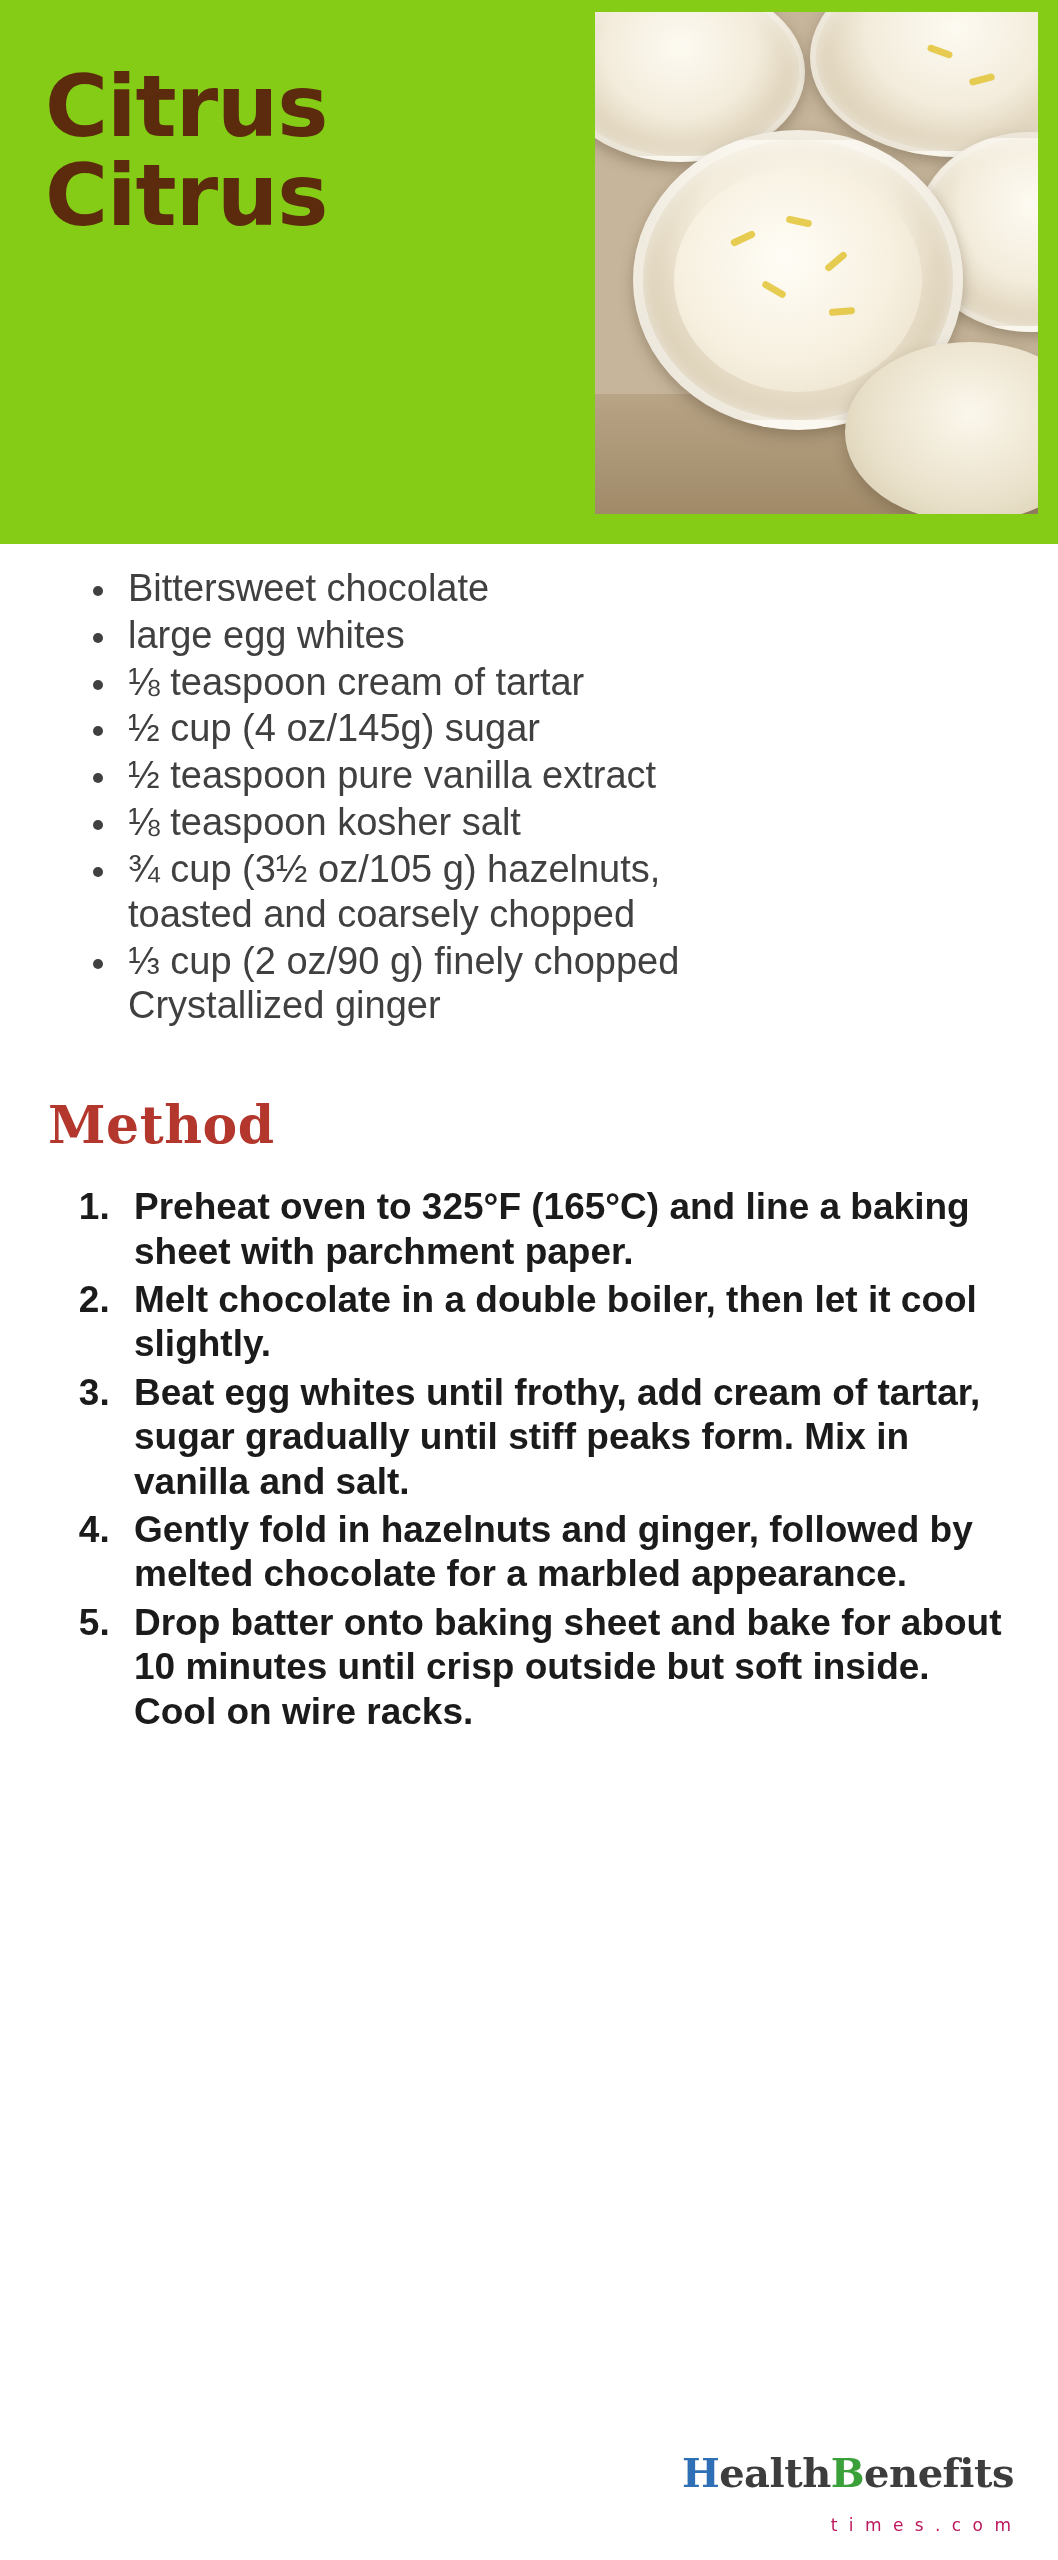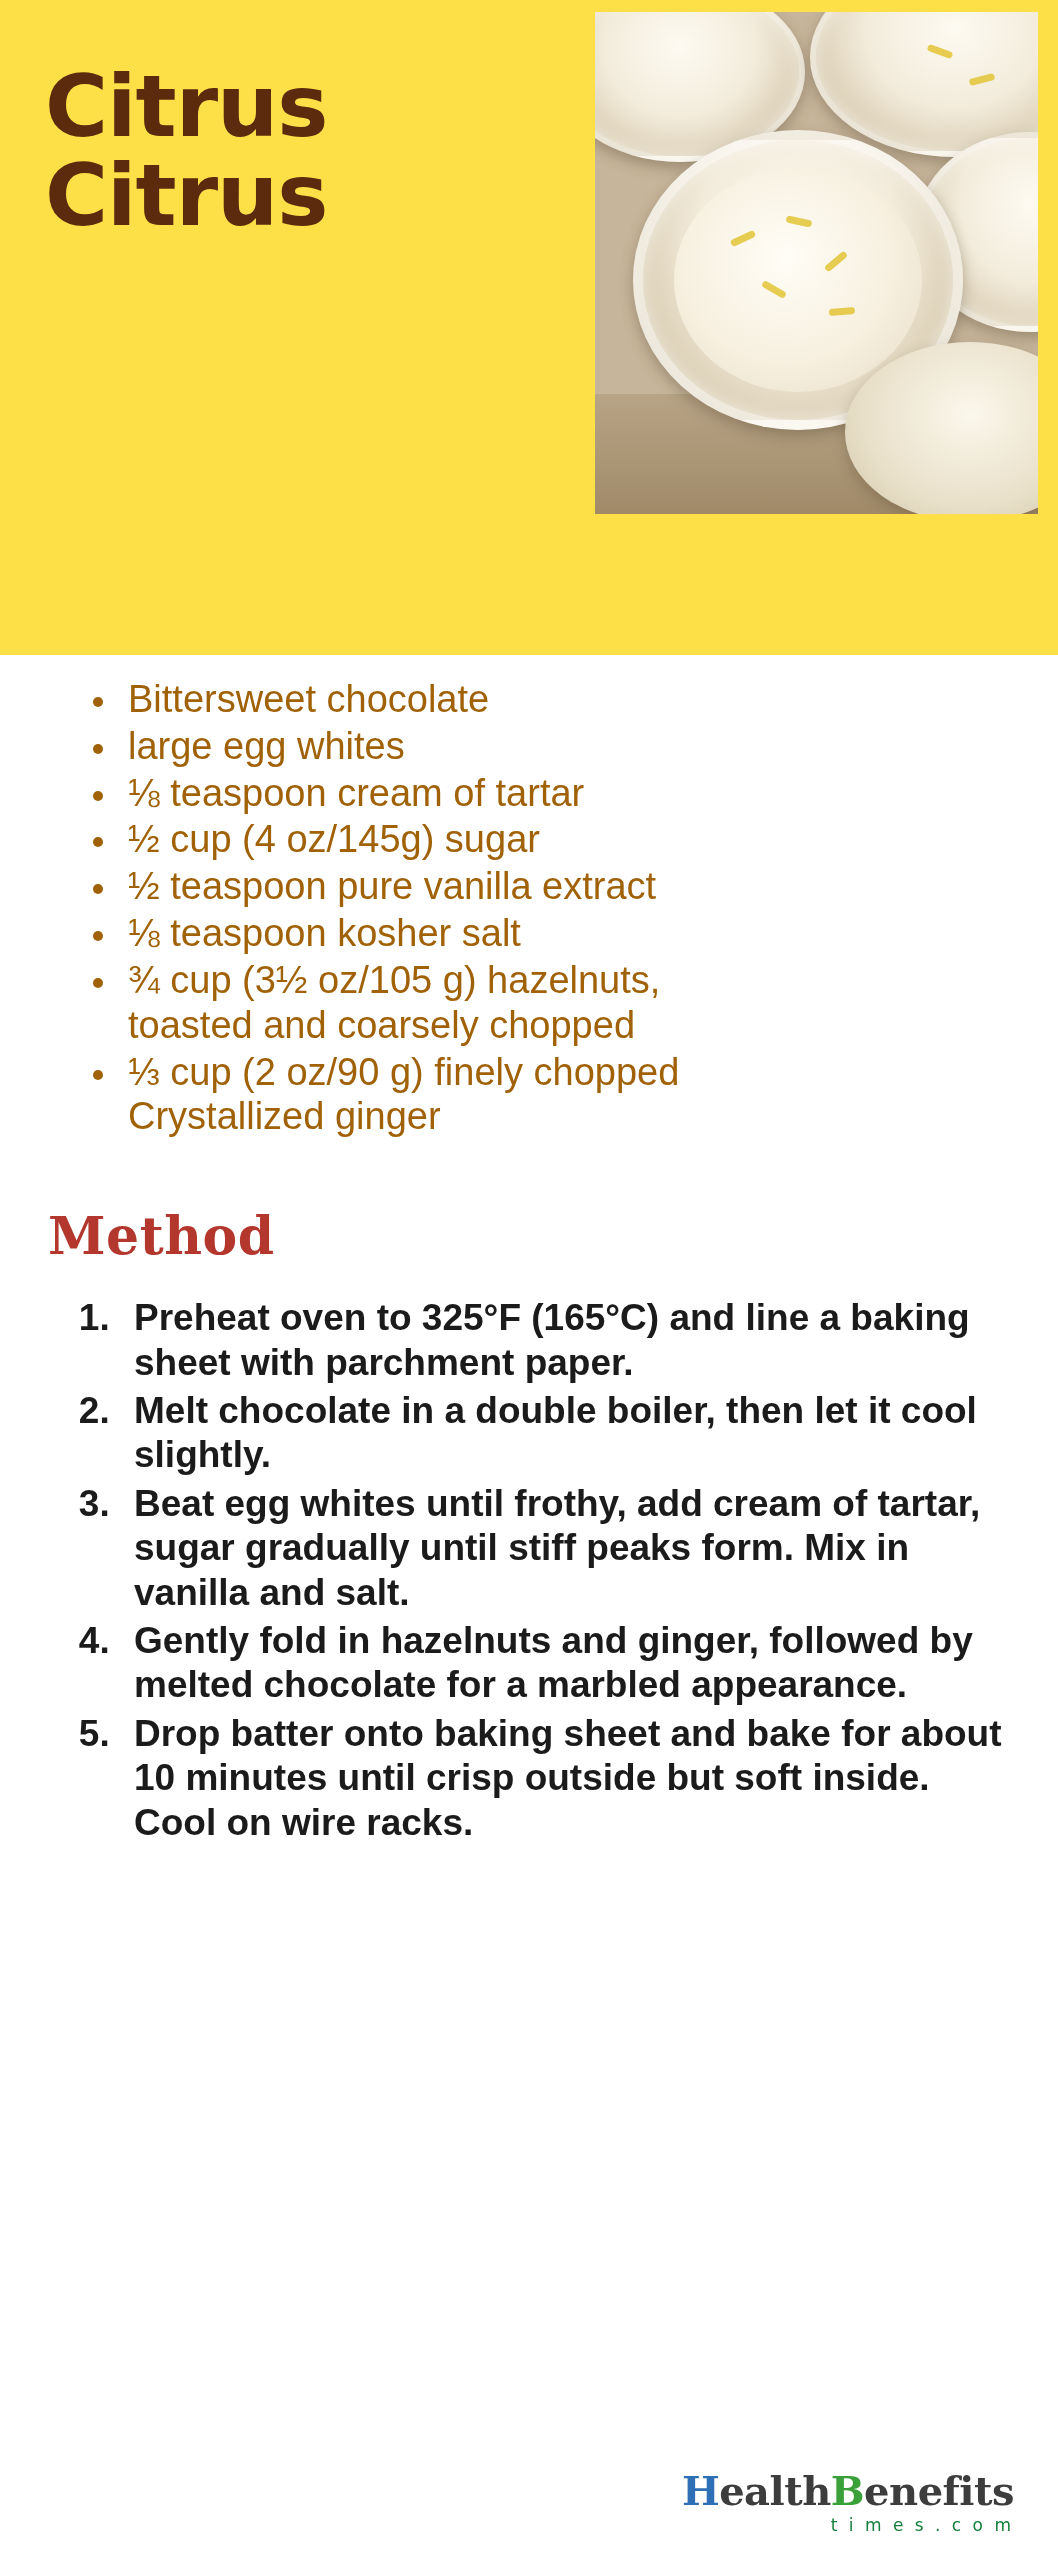--- a/index.html
+++ b/index.html
@@ -12,22 +12,22 @@
     height: 2560px;
     font-family: "Liberation Sans", sans-serif;
     -webkit-font-smoothing: antialiased;
     overflow: hidden;
   }
 
   
   .header {
     position: relative;
     width: 1058px;
-    height: 655px;
-    background: #fde047;
+    height: 544px;
+    background: #84cc16;
     box-sizing: border-box;
   }
   .header-title {
     position: absolute;
     left: 45px;
     top: 62px;
     width: 520px;
     color: #5c2a0c;
     font-family: "DejaVu Sans", sans-serif;
     font-weight: bold;
@@ -112,21 +112,21 @@
     font-size: 52px;
     margin: 36px 0 10px 0;
     letter-spacing: 0.5px;
   }
   .ingredients-title { margin-top: 38px; }
 
   ul.ingredients {
     list-style: disc;
     margin: 22px 0 0 0;
     padding-left: 72px;
-    color: #a16207;
+    color: #404040;
   }
   ul.ingredients li {
     font-size: 38px;
     line-height: 1.18;
     margin-bottom: 2px;
     padding-left: 8px;
     max-width: 640px;
   }
   ul.ingredients li::marker { font-size: 34px; }
 
@@ -159,25 +159,25 @@
     font-family: "DejaVu Serif", serif;
     font-size: 40px;
     font-weight: bold;
     letter-spacing: -0.5px;
   }
   .logo-main .h { color: #2f6fb5; }
   .logo-main .ealth { color: #3d3d3d; }
   .logo-main .b { color: #3aa03a; }
   .logo-main .enefits { color: #3d3d3d; }
   .logo-sub {
-    margin-top: 6px;
+    margin-top: 24px;
     font-family: "DejaVu Sans", sans-serif;
     font-size: 17px;
     letter-spacing: 3px;
-    color: #15803d;
+    color: #be185d;
   }
 </style>
 </head>
 <body>
 
 <div class="header">
   <div class="header-title">
     <span class="line">Citrus</span>
     <span class="line">Citrus</span>
   </div>

